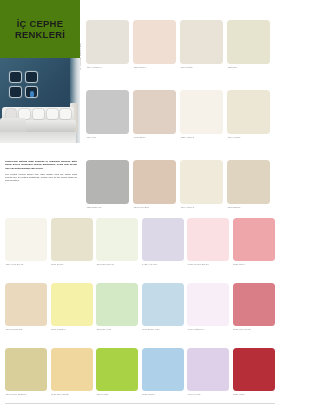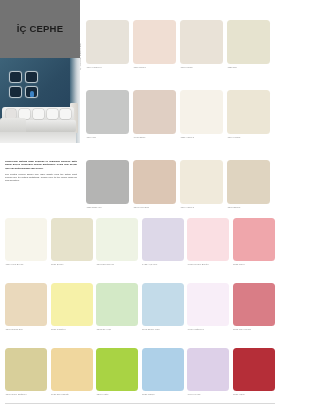--- a/index.html
+++ b/index.html
@@ -27,21 +27,21 @@
     width: 80px;
     height: 215px;
   }
 
   #title-block {
     position: absolute;
     left: 0;
     top: 0;
     width: 80px;
     height: 58px;
-    background: #737373;
+    background: #4d7c0f;
     display: flex;
     flex-direction: column;
     align-items: center;
     justify-content: center;
   }
 
   .title-line {
     font-size: 9.5px;
     font-weight: bold;
     color: #1c1c1c;
@@ -238,20 +238,21 @@
 </style>
 </head>
 <body>
 
 <div id="page">
 
   <div id="left-panel">
 
     <div id="title-block">
       <div class="title-line">İÇ CEPHE</div>
+      <div class="title-line">RENKLERİ</div>
     </div>
 
     <div id="room-photo">
       <div id="wall"></div>
       <div id="wall-right-strip"></div>
 
       <div class="shelf" id="shelf-tl"></div>
       <div class="shelf" id="shelf-tr"></div>
       <div class="shelf" id="shelf-bl"></div>
       <div class="shelf" id="shelf-br"></div>

